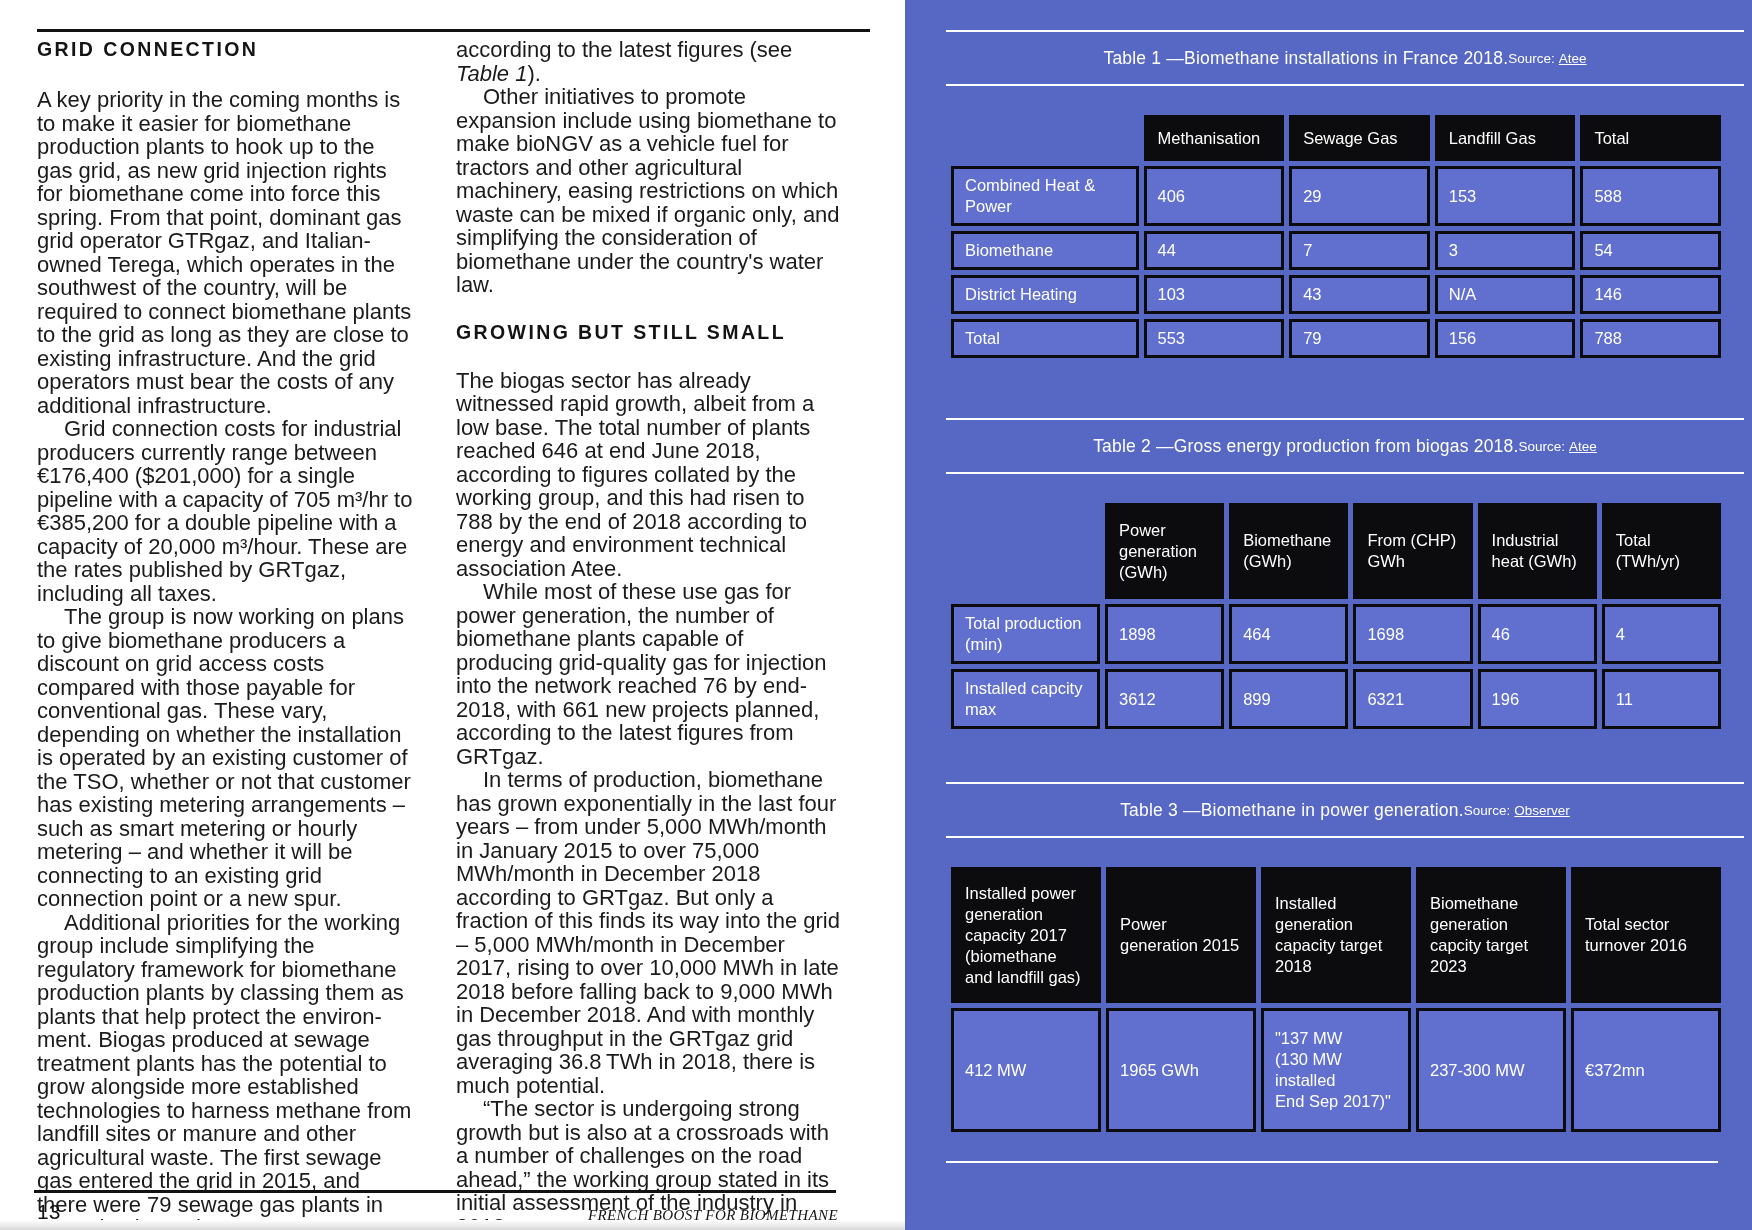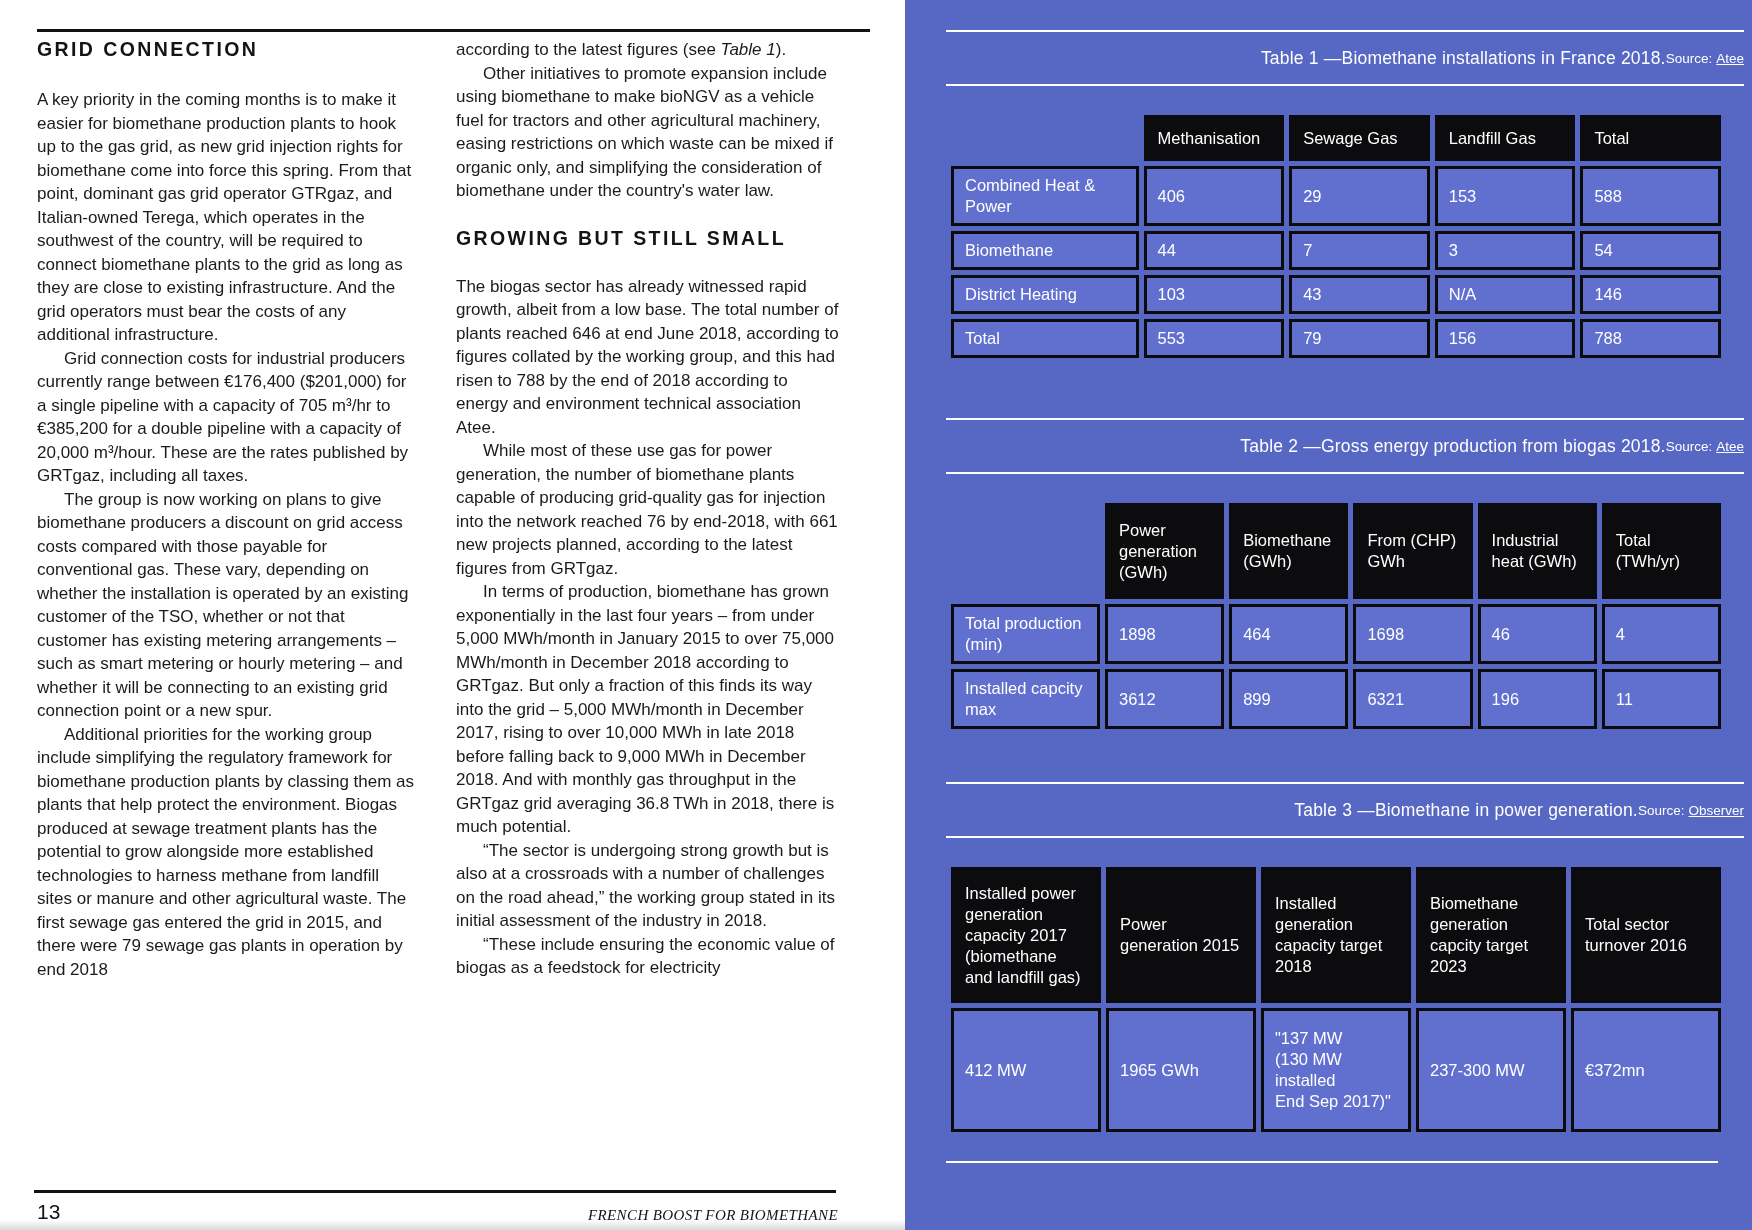--- a/index.html
+++ b/index.html
@@ -20,42 +20,42 @@
   .col { position:absolute; top:38px; color:#1b1b1b; }
   .col1 { left:37px;  width:378px; }
   .col2 { left:456px; width:384px; }
 
   .section-heading {
     margin:0 0 28px 0; font-size:19.5px; font-weight:bold;
     letter-spacing:2.4px; color:#141414; line-height:22px;
   }
   .col2 .section-heading.mid { margin:24px 0 26px 0; }
 
-  .col p { margin:0; font-size:17px; line-height:23.5px; color:#1b1b1b; text-align:left; }
+  .col p { margin:0; font-size:22px; line-height:23.5px; color:#1b1b1b; text-align:left; }
   .col p.ind { text-indent:27px; }
 
   .page-num {
     position:absolute; left:37px; top:1200px; font-size:21px; color:#141414;
   }
   .footer-title {
     position:absolute; left:456px; top:1207px; width:382px; text-align:right;
     font-size:15px; font-style:italic; letter-spacing:0.4px; color:#141414;font-family:Liberation Serif, serif;
   }
 
   
   .panel {
     position:absolute; left:905px; top:0; width:847px; height:1230px;
     background:#5767c4;
   }
   .panel-content { padding:30px 0 0 41px; }
 
   .title-block { width:798px; }
   .rule-w { width:798px; height:2px; background:#ffffff; }
   .title-line {
-    display:flex; justify-content:flex-end; align-items:center;
+    display:flex; justify-content:center; align-items:center;
     padding:15px 0; width:798px;
   }
   .tbl-title { color:#ffffff; font-size:17.5px; line-height:22px; letter-spacing:0.2px; }
   .tbl-source { color:#ffffff; font-size:13.5px; }
   .src-link { color:#ffffff; text-decoration:underline; cursor:pointer; margin-left:4px; }
 
   table.grid {
     border-collapse:separate; border-spacing:5px; table-layout:fixed;
     width:780px; margin:24px 0 0 0;
   }

